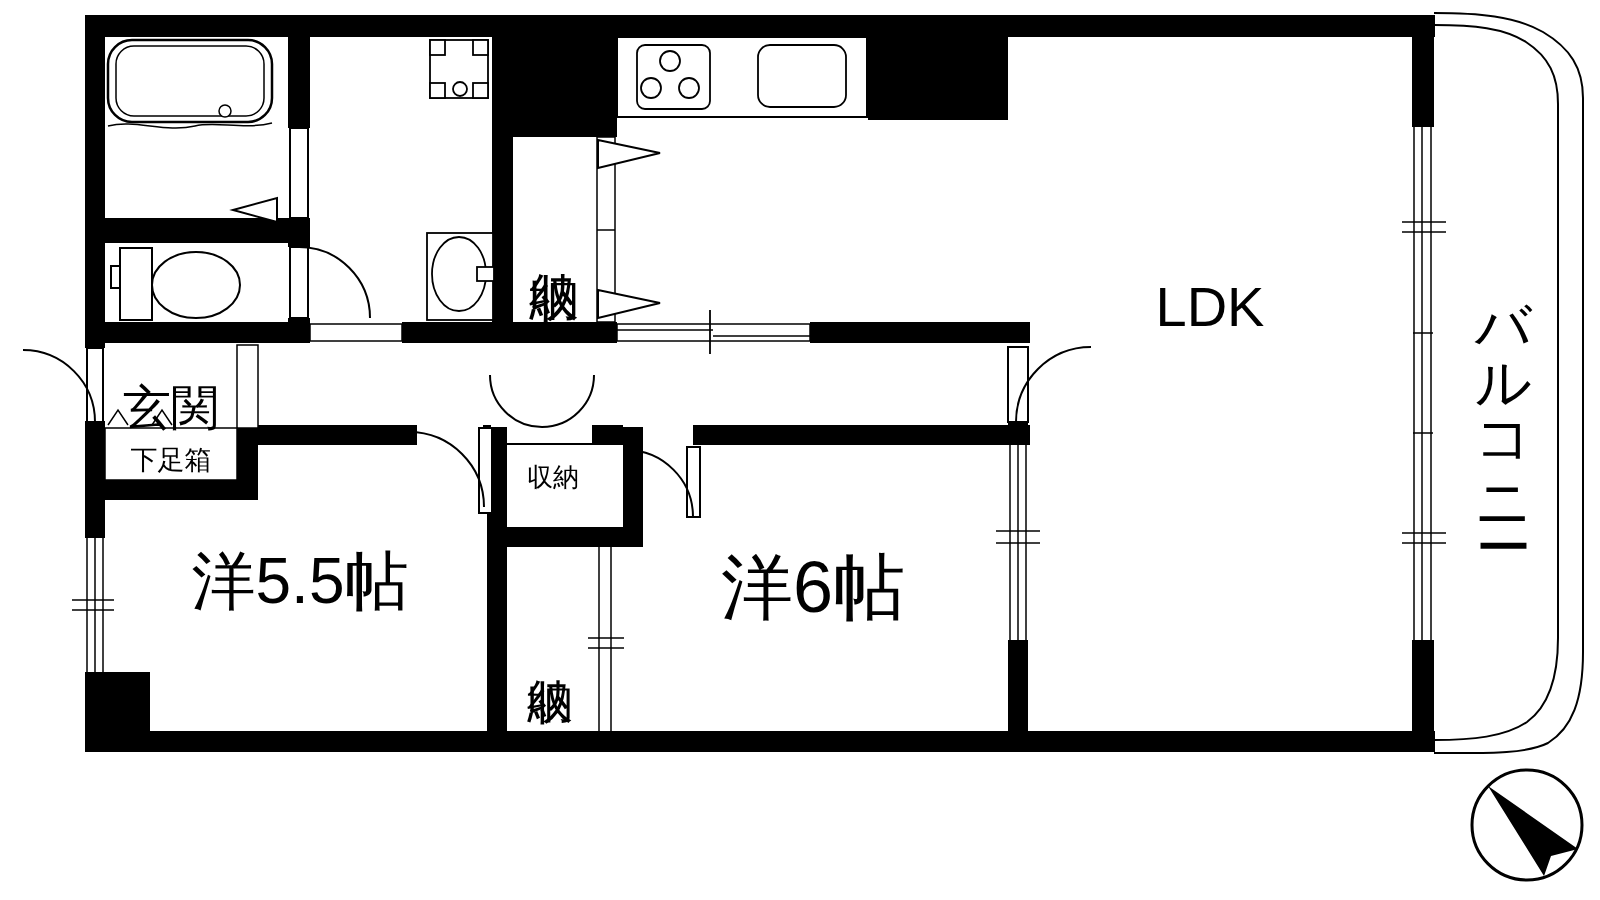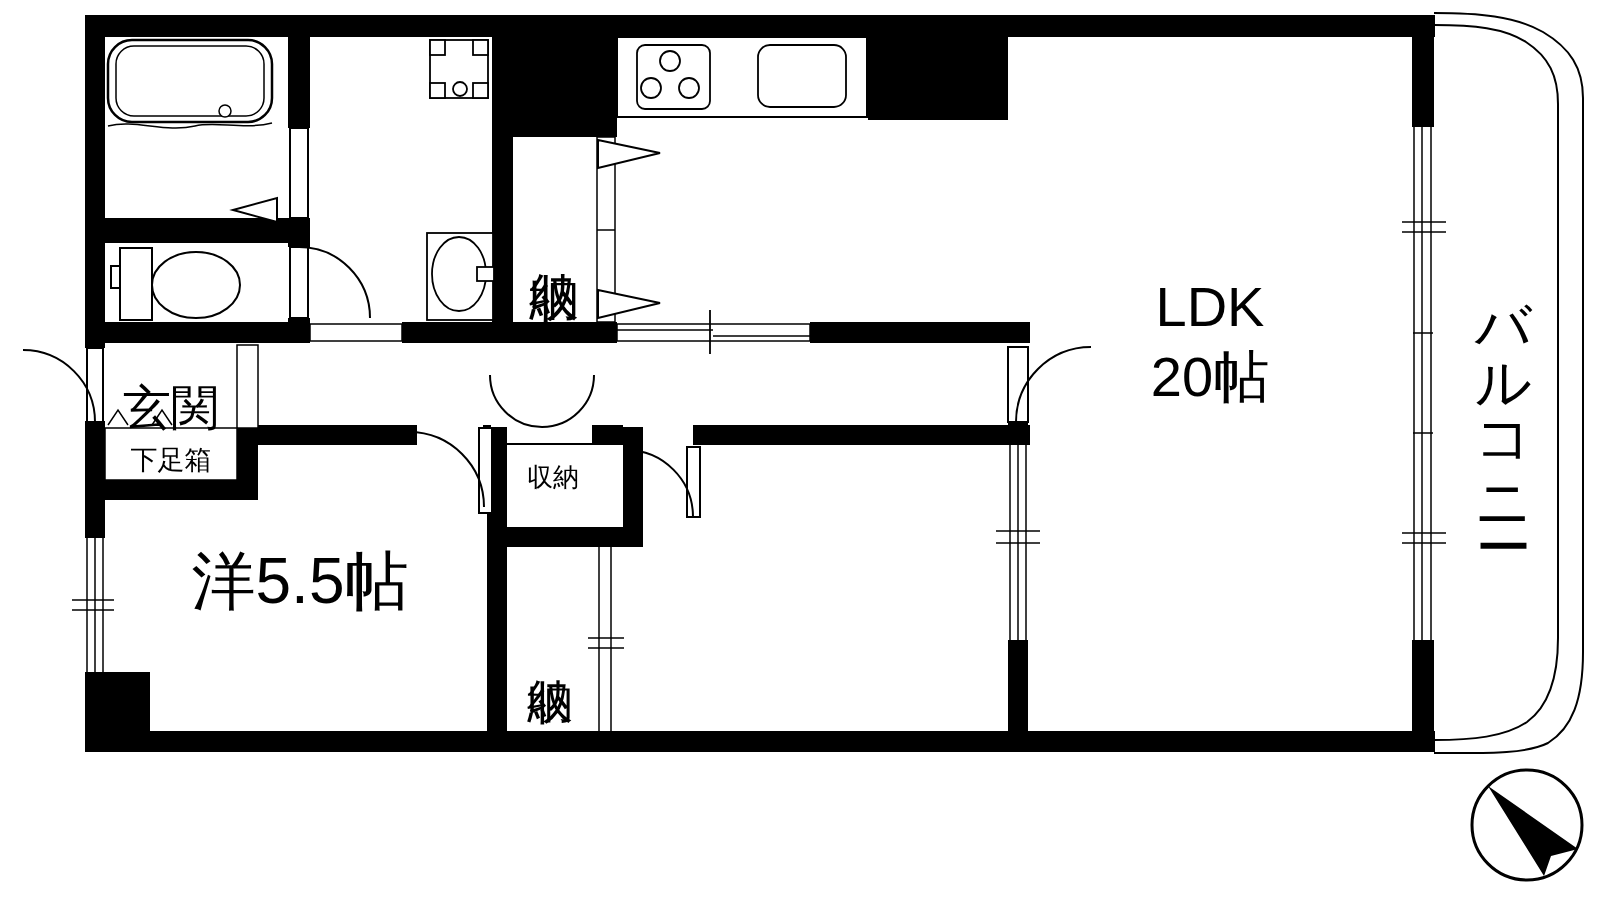--- a/index.html
+++ b/index.html
@@ -189,22 +189,23 @@
     <path d="M 1434 13 C 1478 13 1515 16 1543 32 C 1570 48 1583 68 1583 98 L 1583 652 C 1583 700 1572 728 1548 743 C 1524 755 1480 753 1434 753"></path>
     <path d="M 1434 25 C 1474 25 1504 28 1526 42 C 1549 57 1558 76 1558 104 L 1558 638 C 1558 678 1549 706 1527 722 C 1505 737 1472 740 1434 740"></path>
   </g>
 
   <g>
     <circle cx="1527" cy="825" r="55" fill="#fff" stroke="#000" stroke-width="3"></circle>
     <polygon points="1488,786 1578,849 1551,856 1544,876" fill="#000"></polygon>
   </g>
 </svg>
 
-<div class="lbl lbl-ldk"><span>LDK</span><br><span>20帖</span></div>
+<div class="lbl lbl-ldk"><span>LDK</span><br></div>
 <div class="lbl lbl-y55">洋5.5帖</div>
+<div class="lbl lbl-y6">洋6帖</div>
 <div class="lbl lbl-genkan">玄関</div>
 <div class="lbl lbl-shoe">下足箱</div>
 <div class="lbl vert lbl-balcony">バルコニー</div>
 <div class="lbl vert lbl-st-kitchen">収納</div>
 <div class="lbl lbl-st-hall">収納</div>
 <div class="lbl vert lbl-st-bed">収納</div>
 
 </div>
 
 </body></html>

